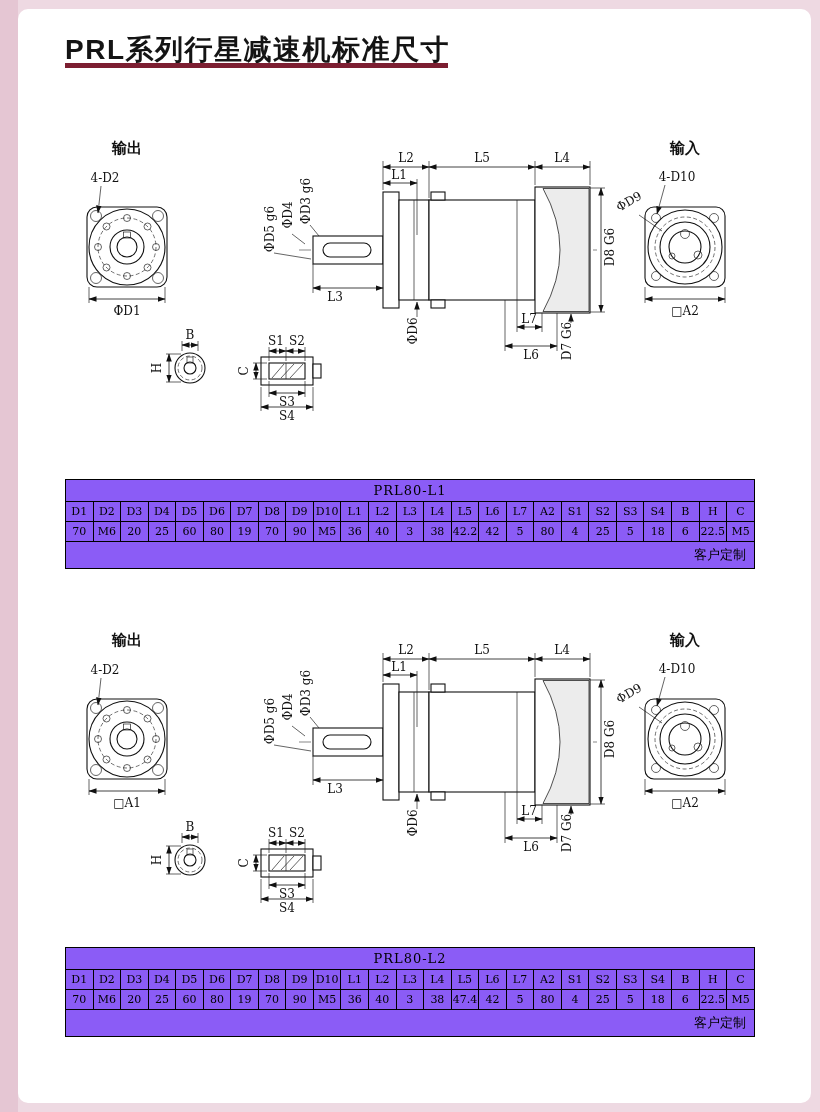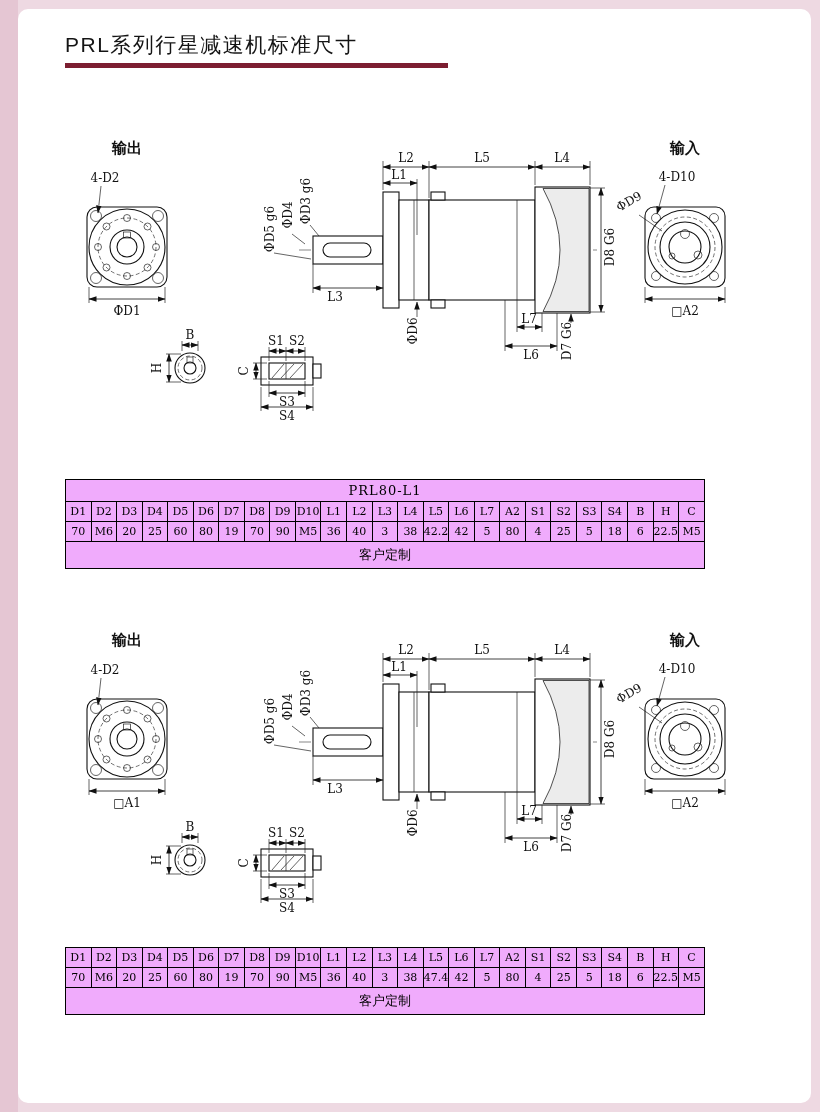--- a/index.html
+++ b/index.html
@@ -1,38 +1,38 @@
 <!DOCTYPE html>
 <html><head>
 <meta charset="utf-8">
 <style>
   * { margin:0; padding:0; box-sizing:border-box; }
   html,body { width:820px; height:1112px; }
   body { font-family:"Liberation Sans", sans-serif; background:#fff; }
   .page { position:relative; width:820px; height:1112px; background:#eed9e2; overflow:hidden; }
   .page-left-stripe { position:absolute; left:0; top:0; width:18px; height:100%; background:#e5c6d3; }
   .page-inner { position:absolute; left:18px; top:9px; width:793px; height:1094px; background:#fff; border-radius:10px; }
-  .title { position:absolute; left:47px; top:22px; font-weight:normal; font-size:21px; letter-spacing:1.5px; color:#141414; font-family:"Liberation Sans",sans-serif;text-align:right; }
+  .title { position:absolute; left:47px; top:22px; font-weight:bold; font-size:28px; letter-spacing:1.5px; color:#141414; font-family:"Liberation Sans",sans-serif;text-align:right; }
   .title-underline { position:absolute; left:47px; top:54px; width:383px; height:5px; background:#7c1e31; }
   .drawing { position:absolute; left:47px; }
   #drawing-1 { top:126px; }
   #drawing-2 { top:618px; }
   svg text.dim { font:12px "DejaVu Serif", serif; fill:#111; }
   svg text.head { font:bold 15px "Liberation Sans", sans-serif; fill:#111; }
   svg .shape { stroke:#111; stroke-width:1.1; fill:#fff; }
   svg .thin  { stroke:#222; stroke-width:0.7; fill:none; }
   svg .dln   { stroke:#111; stroke-width:0.8; fill:none; }
   svg .dash  { stroke:#333; stroke-width:0.7; fill:none; stroke-dasharray:4 2.5; }
   svg .cl    { stroke:#555; stroke-width:0.7; fill:none; stroke-dasharray:12 3 3 3; }
-  .dim-table { position:absolute; left:47px; width:640px; border-collapse:collapse; table-layout:fixed; background:#f0abfc; }
+  .dim-table { position:absolute; left:47px; width:690px; border-collapse:collapse; table-layout:fixed; background:#8b5cf6; }
   #table-1 { top:470px; }
   #table-2 { top:938px; }
   .dim-table td { border:1px solid #000; font:11px "DejaVu Serif", serif; text-align:center; padding:3px 0; white-space:nowrap; overflow:hidden; color:#000; }
   .dim-table td.t-title { font-size:13px; padding:3px 0; letter-spacing:1px; }
-  .dim-table td.t-foot { text-align:center; font-size:13px; padding:4px 8px;font-family:Liberation Serif, serif; }
+  .dim-table td.t-foot { text-align:right; font-size:13px; padding:4px 8px;font-family:Liberation Serif, serif; }
   .page-footer { position:absolute; left:40px; top:1046px; width:730px; height:46px; }
 </style>
 </head>
 <body>
 
 <div class="page">
   <div class="page-left-stripe"></div>
   <div class="page-inner">
 
     <div class="title">PRL系列行星减速机标准尺寸</div>
@@ -417,20 +417,23 @@
       <line class="dln" x1="204" y1="258" x2="240" y2="258" marker-start="url(#arB)" marker-end="url(#arB)"></line>
       <text class="dim" x="222" y="271" text-anchor="middle">S3</text>
       <line class="thin" x1="196" y1="252" x2="196" y2="276"></line>
       <line class="thin" x1="248" y1="252" x2="248" y2="276"></line>
       <line class="dln" x1="196" y1="272" x2="248" y2="272" marker-start="url(#arB)" marker-end="url(#arB)"></line>
       <text class="dim" x="222" y="285" text-anchor="middle">S4</text>
     </svg>
 
     <table id="table-2" class="dim-table">
       <tbody>
+          <tr>
+            <td class="t-title" colspan="25">PRL80-L2</td>
+          </tr>
       <tr>
             <td>D1</td>
             <td>D2</td>
             <td>D3</td>
             <td>D4</td>
             <td>D5</td>
             <td>D6</td>
             <td>D7</td>
             <td>D8</td>
             <td>D9</td>

